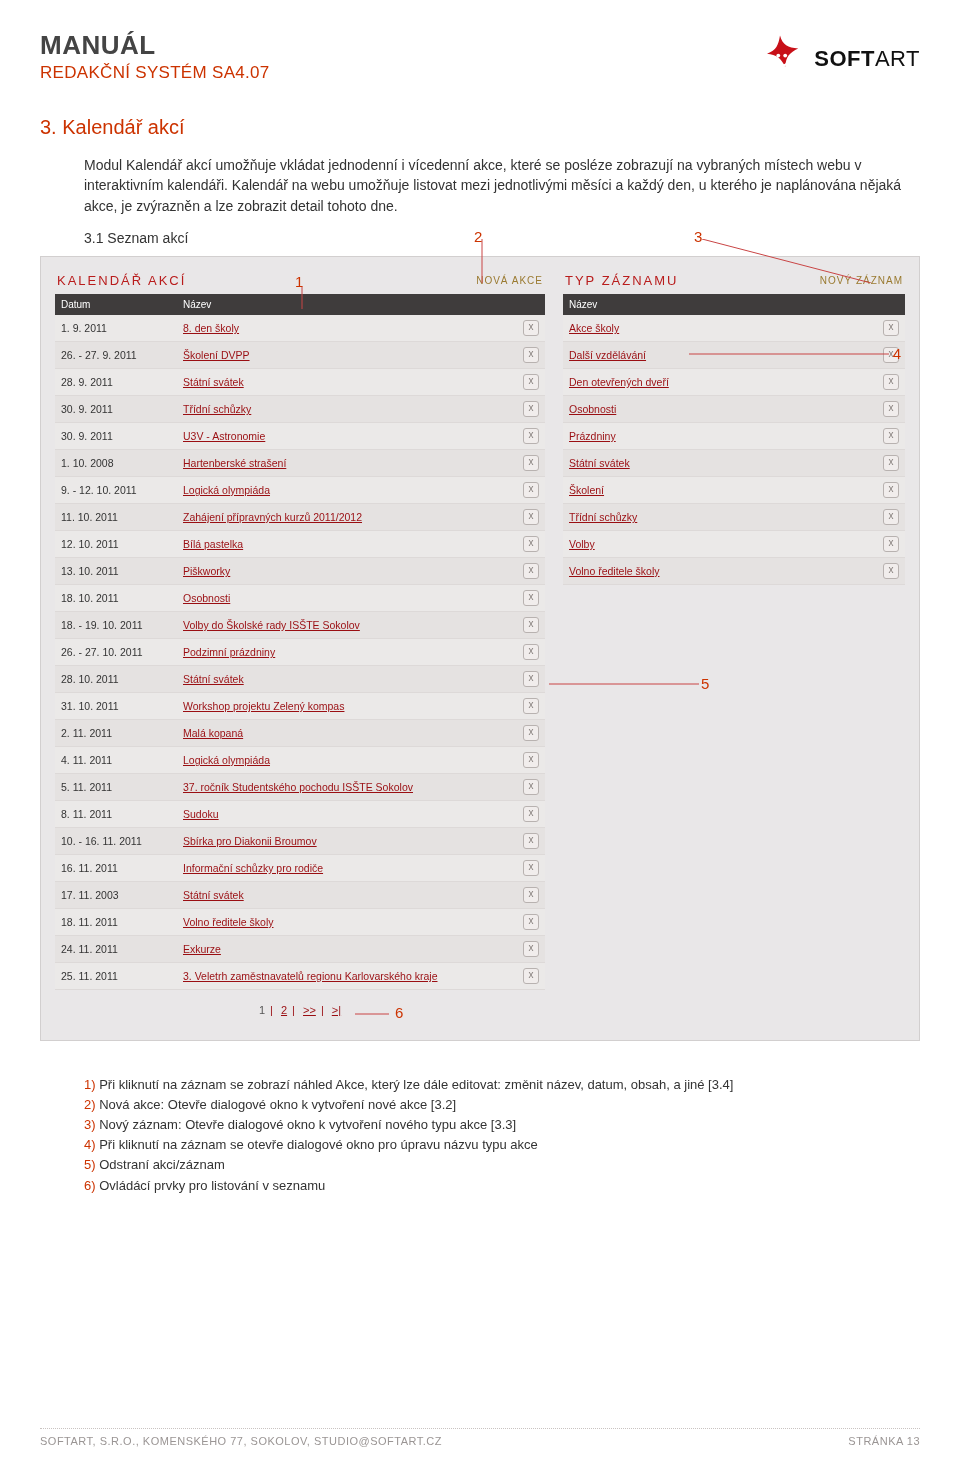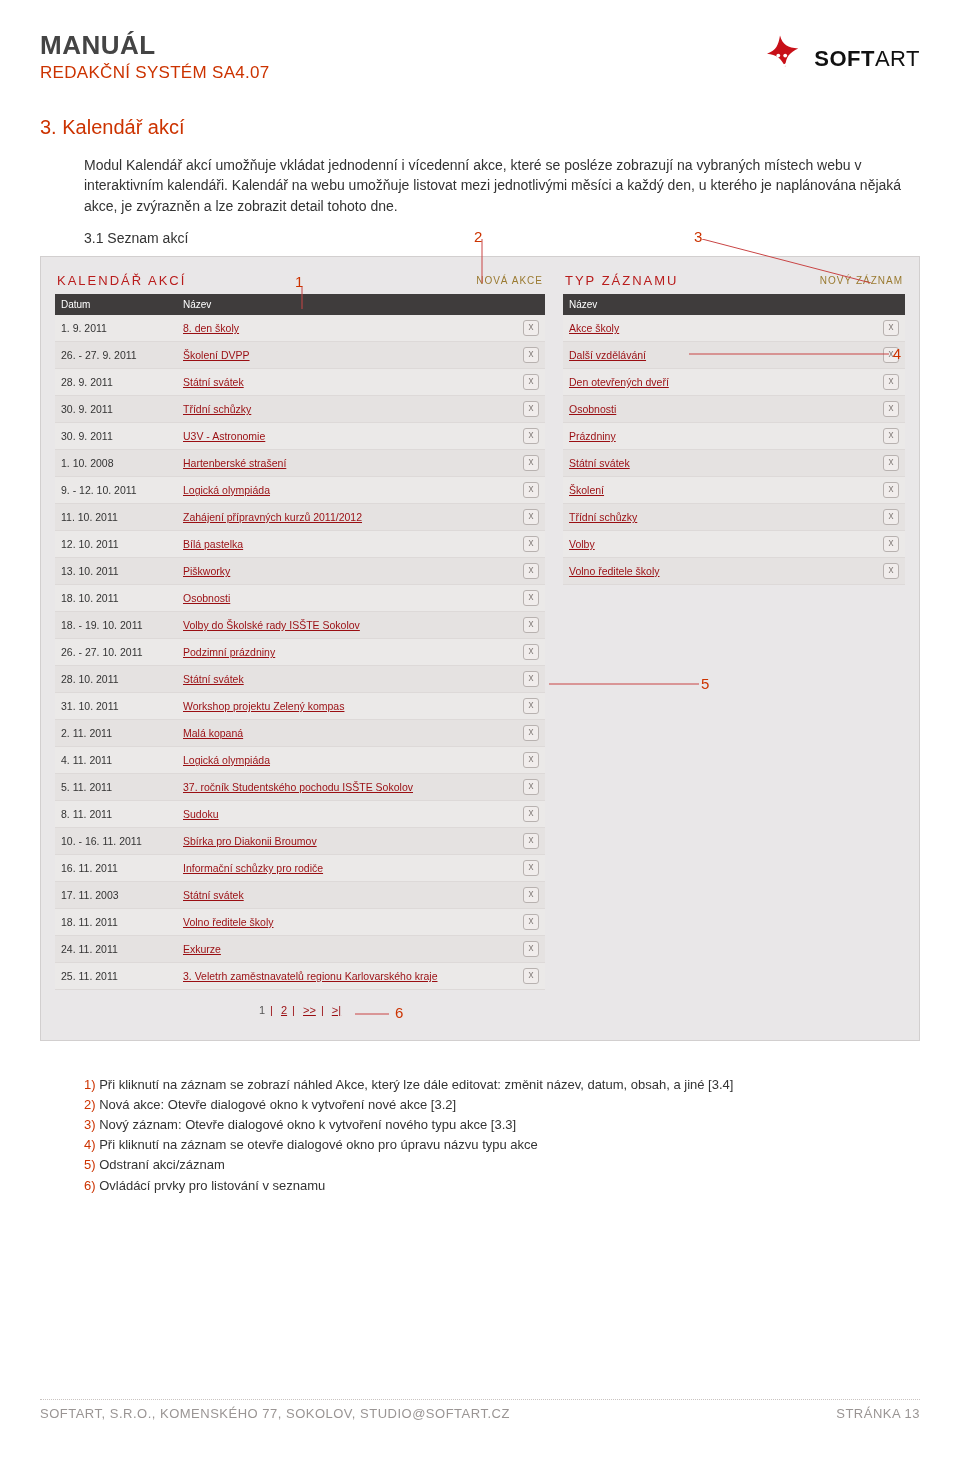--- a/index.html
+++ b/index.html
@@ -34,21 +34,21 @@
   .pager span{margin:0 5px;cursor:pointer}
   .pager .cur{color:#555;text-decoration:none;cursor:default}
   .pager .lnk{text-decoration:underline}
   
   .num{position:absolute;color:#c30;font-size:15px;z-index:6;pointer-events:none}
   .conn{position:absolute;z-index:4;pointer-events:none}
   
   .legend{margin:34px 0 0 44px;font-size:13px;line-height:1.55}
   .legend .n{color:#c30}
   
-  .footer{position:absolute;bottom:40px;left:40px;right:40px;display:flex;justify-content:space-between;font-size:13px;letter-spacing:.5px;color:#9a9594;border-top:1px dotted #c9c3c1;padding-top:6px}
+  .footer{position:absolute;bottom:14px;left:40px;right:40px;display:flex;justify-content:space-between;font-size:11px;letter-spacing:.5px;color:#9a9594;border-top:1px dotted #c9c3c1;padding-top:6px}
 </style>
 </head>
 <body>
 
 <div class="page">
 
   <div class="header">
     <div class="header-left">
       <div class="h1">MANUÁL</div>
       <div class="h2">REDAKČNÍ SYSTÉM SA4.07</div>

